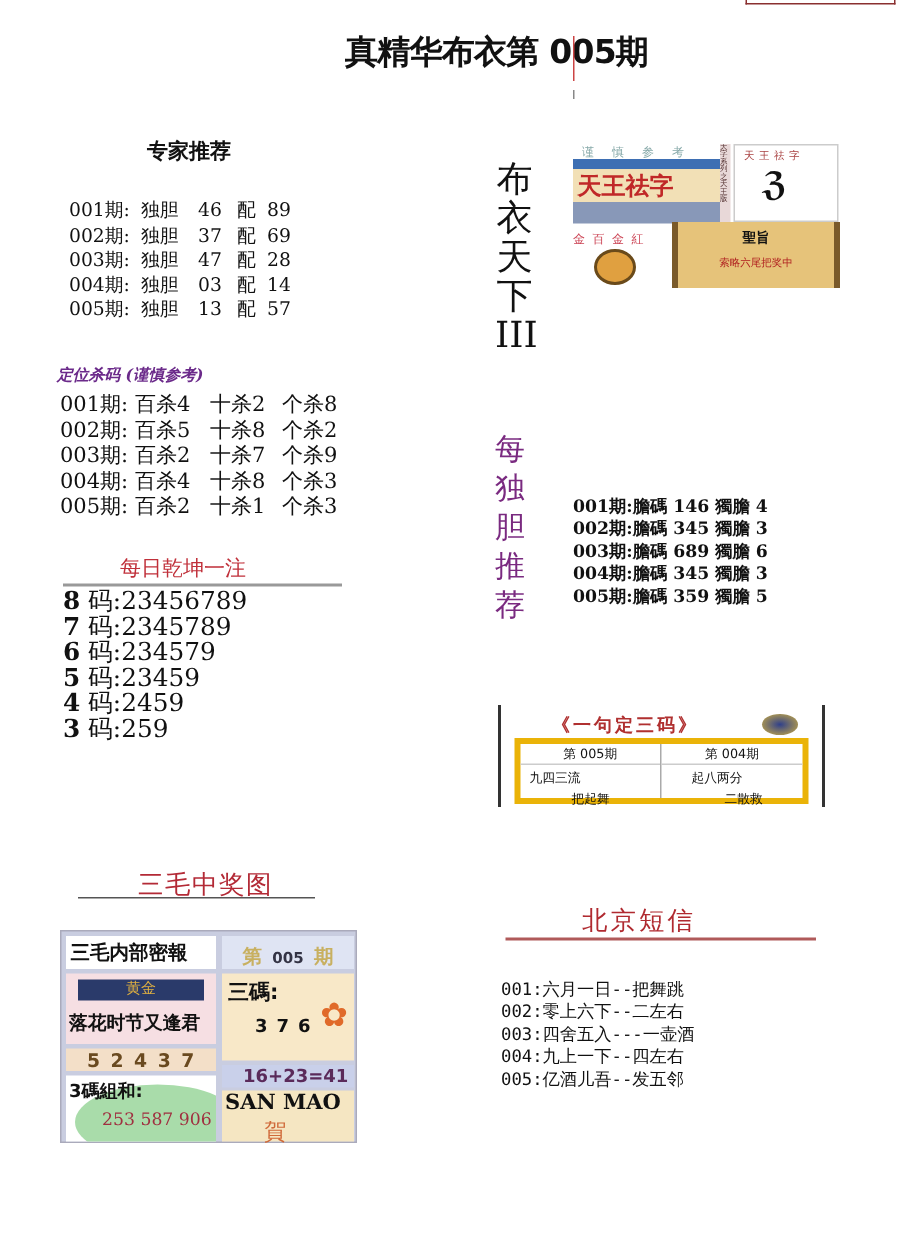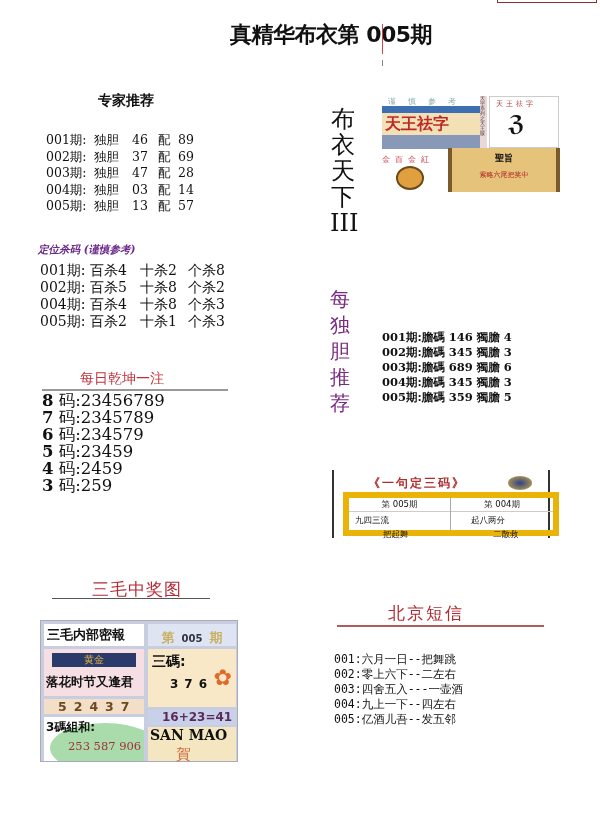--- a/index.html
+++ b/index.html
@@ -67,21 +67,21 @@
   .r-scroll { position:absolute; left:66px; top:52px; width:112px; height:44px; background:#e6c37a; border-left:4px solid #7a5a2a; border-right:4px solid #7a5a2a; text-align:center; }
   .r-scroll .a { font-size:9px; font-weight:bold; padding-top:4px; }
   .r-scroll .b { font-size:7px; color:#b02020; padding-top:5px; }
 
   .vert-title2 { left:330px; top:286px; font-size:20px; line-height:26px; width:22px; color:#7a2a80; font-family:"DejaVu Serif", serif; }
   .dudan-list { left:382px; top:330px; font-size:11.5px; line-height:15px; font-weight:bold; }
 
   .yiju-frame { left:332px; top:470px; width:218px; height:68px; border-left:2px solid #333; border-right:2px solid #333; }
   .yiju-title { left:368px; top:475px; font-size:12px; color:#b03030; font-weight:bold; font-family:"DejaVu Sans", sans-serif; letter-spacing:2px; }
   .yiju-icon { left:508px; top:476px; width:24px; height:14px; border-radius:50%; background:radial-gradient(#30408a,#d0b040); }
-  .yiju-table { left:343px; top:492px; width:216px; height:44px; border:6px solid #eab308; display:flex; }
+  .yiju-table { left:343px; top:492px; width:196px; height:44px; border:4px solid #eab308; display:flex; }
   .yiju-col { width:50%; height:100%; border-right:1px solid #aaa; position:relative; font-size:8.5px; font-family:"DejaVu Sans", sans-serif; }
   .yiju-col:last-child { border-right:none; }
   .yiju-col .h { position:absolute; top:1px; width:100%; text-align:center; border-bottom:1px solid #ccc; }
   .yiju-col .l1 { position:absolute; left:6px; top:17px; }
   .yiju-col .l2 { position:absolute; left:34px; top:31px; }
   .yiju-col.r .l1 { left:20px; }
   .yiju-col.r .l2 { left:42px; }
 
   .bj-title { left:388px; top:602px; font-size:17px; color:#b02a30; letter-spacing:2px; font-family:"DejaVu Serif", serif; }
   .bj-line { left:337px; top:625px; width:207px; height:1.5px; background:#b05a5a; }
@@ -101,20 +101,21 @@
     <div class="row"><span class="c-per">002期:</span><span class="c-lbl">独胆</span><span class="c-n">37</span><span class="c-p">配</span><span>69</span></div>
     <div class="row"><span class="c-per">003期:</span><span class="c-lbl">独胆</span><span class="c-n">47</span><span class="c-p">配</span><span>28</span></div>
     <div class="row"><span class="c-per">004期:</span><span class="c-lbl">独胆</span><span class="c-n">03</span><span class="c-p">配</span><span>14</span></div>
     <div class="row"><span class="c-per">005期:</span><span class="c-lbl">独胆</span><span class="c-n">13</span><span class="c-p">配</span><span>57</span></div>
   </div>
 
 <div class="abs kill-title">定位杀码 (谨慎参考)</div>
 <div class="abs kill-list" id="kill-list">
     <div class="row"><span class="k-per">001期:</span><span class="k-a">百杀4</span><span class="k-b">十杀2</span><span>个杀8</span></div>
     <div class="row"><span class="k-per">002期:</span><span class="k-a">百杀5</span><span class="k-b">十杀8</span><span>个杀2</span></div>
+    <div class="row"><span class="k-per">003期:</span><span class="k-a">百杀2</span><span class="k-b">十杀7</span><span>个杀9</span></div>
     <div class="row"><span class="k-per">004期:</span><span class="k-a">百杀4</span><span class="k-b">十杀8</span><span>个杀3</span></div>
     <div class="row"><span class="k-per">005期:</span><span class="k-a">百杀2</span><span class="k-b">十杀1</span><span>个杀3</span></div>
   </div>
 
 <div class="abs daily-title">每日乾坤一注</div>
 <div class="abs daily-line"></div>
 <div class="abs daily-list" id="daily-list">
     <div class="row"><b>8</b><span> 码:</span><span>23456789</span></div>
     <div class="row"><b>7</b><span> 码:</span><span>2345789</span></div>
     <div class="row"><b>6</b><span> 码:</span><span>234579</span></div>

